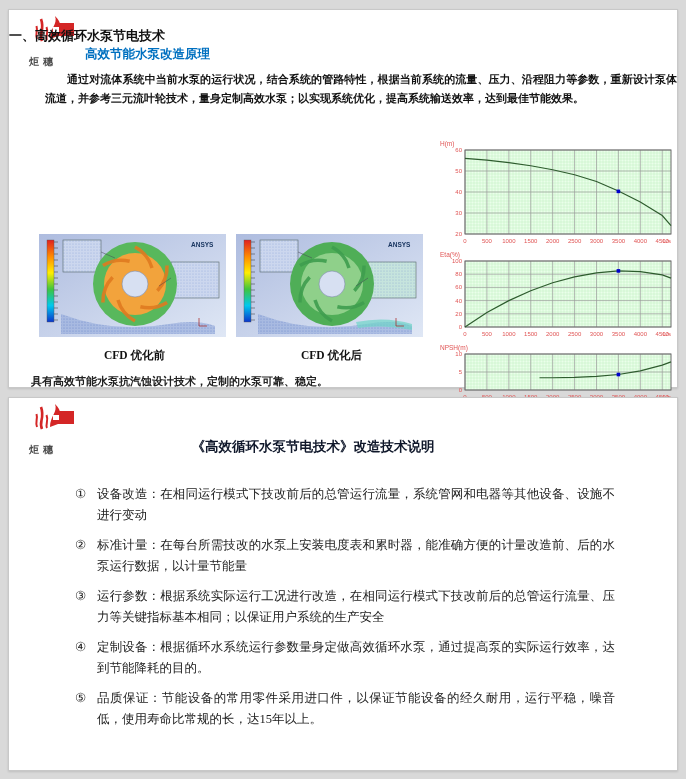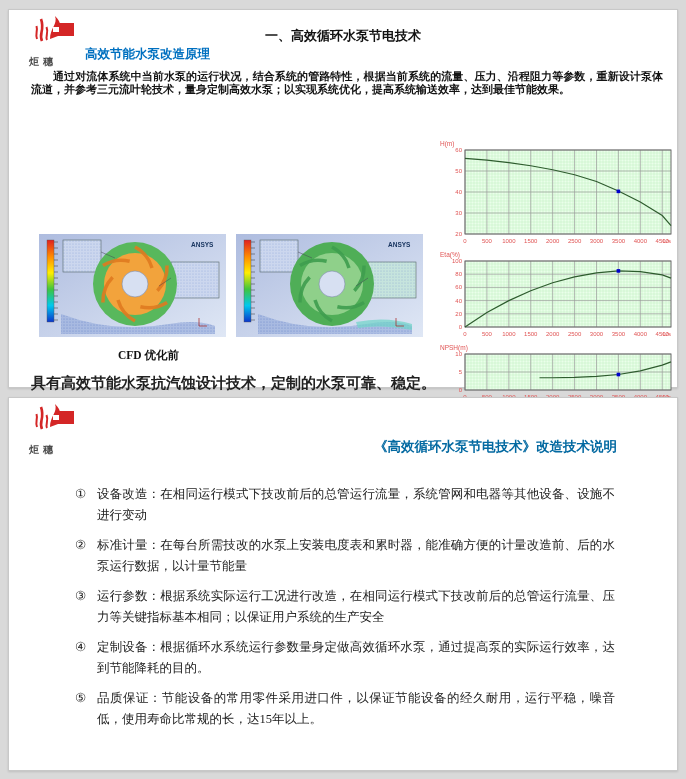--- a/index.html
+++ b/index.html
@@ -18,58 +18,58 @@
   }
   #page1 { top:9px;  height:379px; }
   #page2 { top:397px; height:374px; }
 
   
   .logo { position:absolute; left:20px; top:5px; width:58px; text-align:left; }
   .logo-text { font-size:10px; font-weight:bold; color:#4a4a4a; letter-spacing:4px; margin-top:6px; }
 
   
   .p1-title {
-    position:absolute; left:0; right:0; top:17px; text-align:center;
+    position:absolute; left:0; right:0; top:17px; 
     font-size:13px; font-weight:bold; color:#111;
   }
   .p1-subtitle {
     position:absolute; left:76px; top:36px;
     font-size:12.5px; font-weight:bold; color:var(--accent-blue,#0070c0);text-align:right;
   }
   .p1-para1 {
-    position:absolute; left:22px; top:60px; width:632px;
+    position:absolute; left:36px; top:60px; width:632px;
     font-size:11px; font-weight:bold; color:#141414;
-    line-height:13px; text-indent:2em; text-align:justify;
+    line-height:19px; text-indent:2em; text-align:justify;
   }
   .p1-para2 {
     position:absolute; left:22px; top:114px; width:414px;
     font-size:10.5px; color:#2e2e2e;
     line-height:17.5px; text-indent:2em; text-align:justify;
     font-family:"Liberation Serif", serif;
   }
   .cfd-row { position:absolute; left:30px; top:224px; display:flex; gap:10px; }
   .cfd-box { width:187px; height:103px; position:relative; }
   .cfd-box svg { display:block; }
-  .cfd-captions { position:absolute; left:46px; top:338px; display:flex; gap:10px; }
+  .cfd-captions { position:absolute; left:32px; top:338px; display:flex; gap:10px; }
   .cfd-caption {
     width:187px; text-align:center; font-size:11.5px; font-weight:bold; color:#111;
     font-family:"Liberation Serif", serif;
   }
   .p1-note {
     position:absolute; left:22px; top:364px;
-    font-size:15px; font-weight:600; color:#222;
+    font-size:11px; font-weight:600; color:#222;
   }
   .charts-col { position:absolute; left:430px; top:128px; width:236px; }
   .chart { margin-bottom:1px; }
   .chart svg text { font-family:"Liberation Sans", sans-serif; }
 
   
   .p2-title {
-    position:absolute; left:0; right:60px; top:40px; text-align:right;
-    font-size:13.5px; font-weight:bold; color:#0369a1;
+    position:absolute; left:0; right:60px; top:40px; text-align:center;
+    font-size:13.5px; font-weight:bold; color:#0f172a;
   }
   .p2-list { position:absolute; left:66px; top:86px; width:540px; }
   .p2-item {
     display:flex; gap:6px; margin-bottom:10px;
     font-family:"Liberation Serif", serif;
     font-size:12.5px; color:#222; line-height:20.5px;
   }
   .p2-item .num { flex:0 0 16px; }
   .p2-item .txt { flex:1; text-align:justify; }
 
@@ -204,20 +204,21 @@
         <line x1="62" y1="18" x2="76" y2="24" stroke="#445" stroke-width="0.5"></line>
         <line x1="132" y1="44" x2="120" y2="52" stroke="#445" stroke-width="0.5"></line>
         <text class="ansys-label" x="152" y="13">ANSYS</text>
         <path d="M160 92 L160 84 M160 92 L168 92" stroke="#a33" stroke-width="0.8" fill="none"></path>
       </svg>
     </div>
   </div>
 
   <div class="cfd-captions">
     <div class="cfd-caption">CFD 优化前</div>
+    <div class="cfd-caption">CFD 优化后</div>
   </div>
 
   <div class="p1-note">具有高效节能水泵抗汽蚀设计技术，定制的水泵可靠、稳定。</div>
 
   <div class="charts-col">
     <div class="chart"><svg width="236" height="106">
           <rect x="26" y="12" width="206" height="84" fill="#eaffea"></rect>
           <line x1="29" y1="12" x2="29" y2="96" stroke="#c2eec2" stroke-width="0.5"></line>
           <line x1="32" y1="12" x2="32" y2="96" stroke="#c2eec2" stroke-width="0.5"></line>
           <line x1="35" y1="12" x2="35" y2="96" stroke="#c2eec2" stroke-width="0.5"></line>

